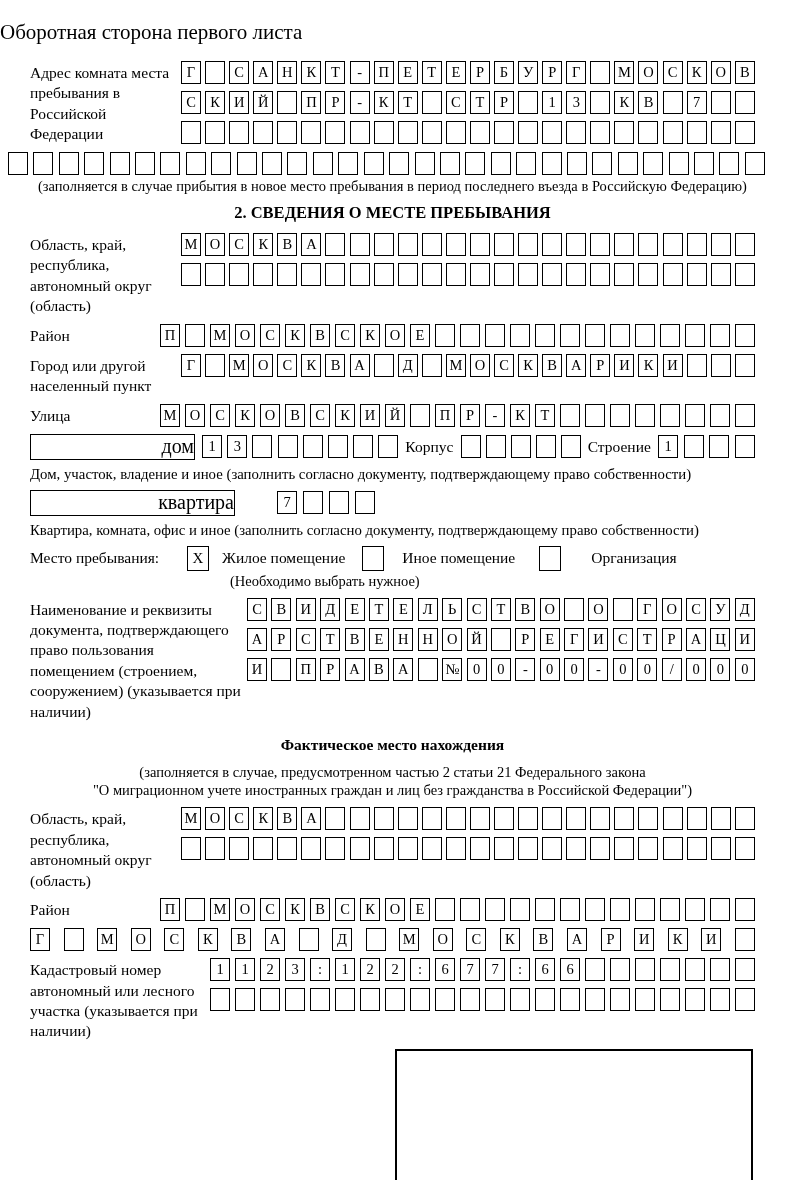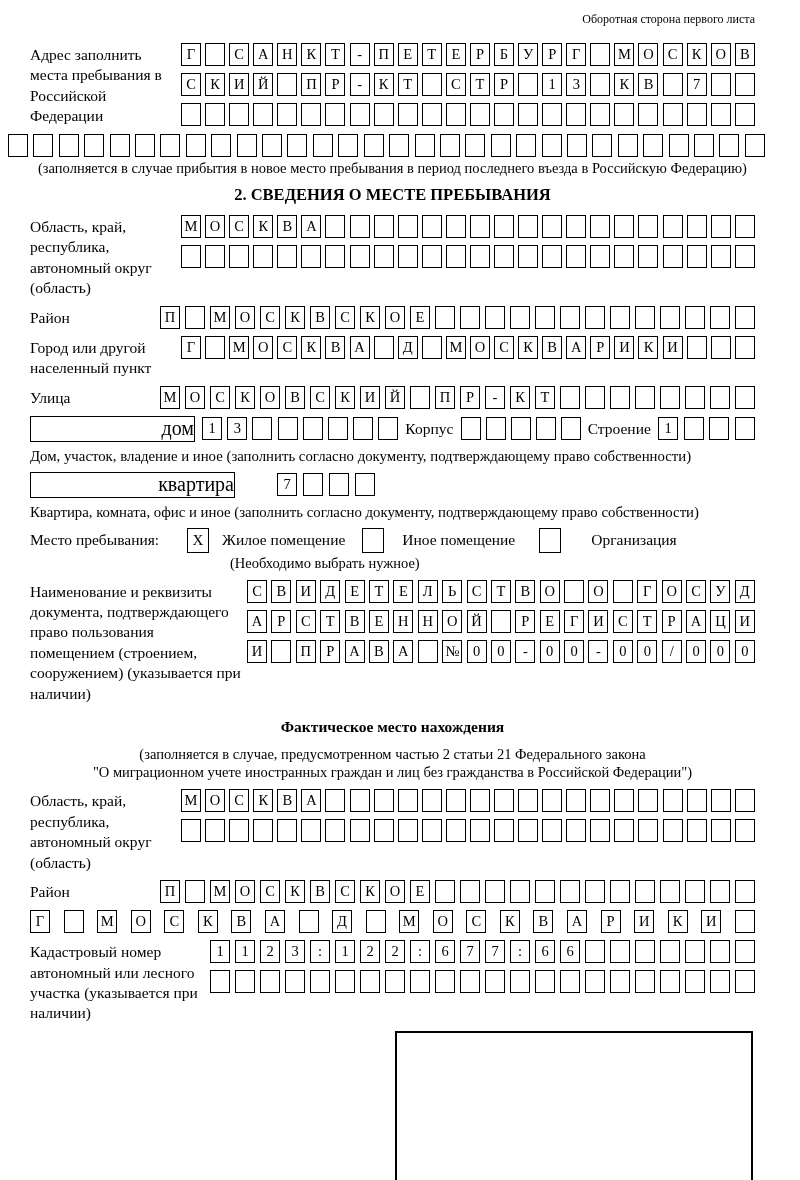--- a/index.html
+++ b/index.html
@@ -1,21 +1,21 @@
 <!DOCTYPE html>
 <html><head>
 <meta charset="utf-8">
 <style>
   * { margin:0; padding:0; box-sizing:border-box; }
   html,body { background:#fff; }
   .page {
     width:800px; height:1180px; background:#fff; color:#000;
     font-family:"Liberation Serif", serif; position:relative; overflow:hidden;
   }
-  .header-note { text-align:right; padding:12px 45px 0 0; font-size:12px; }
+  .header-note { text-align:left; padding:20px 45px 0 0; font-size:21px; }
   .content { padding:0 45px 0 30px; }
 
   .frow { display:flex; align-items:flex-start; margin-bottom:7px; }
   .flabel { font-size:15.5px; line-height:1.32; flex:none; padding-top:2px; padding-right:6px; }
   .w151 { width:151px; } .w130 { width:130px; } .w217 { width:217px; }
   .w204 { width:204px; } .w180 { width:180px; }
   .gridcol { flex:1; min-width:0; }
 
   .cells { display:flex; justify-content:space-between; margin-bottom:7px; }
   .gridcol .cells:last-child { margin-bottom:0; }
@@ -50,21 +50,21 @@
 </head>
 <body>
 
 <div class="page">
 
   <div class="header-note">Оборотная сторона первого листа</div>
 
   <div class="content">
 
     <div class="frow" style="margin-top:16px;">
-      <div class="flabel w151">Адрес заполнить места пребывания в Российской Федерации</div>
+      <div class="flabel w151">Адрес комната места пребывания в Российской Федерации</div>
       <div class="gridcol">
         <div class="cells">
             <div class="cell">Г</div>
             <div class="cell"></div>
             <div class="cell">С</div>
             <div class="cell">А</div>
             <div class="cell">Н</div>
             <div class="cell">К</div>
             <div class="cell">Т</div>
             <div class="cell">-</div>

